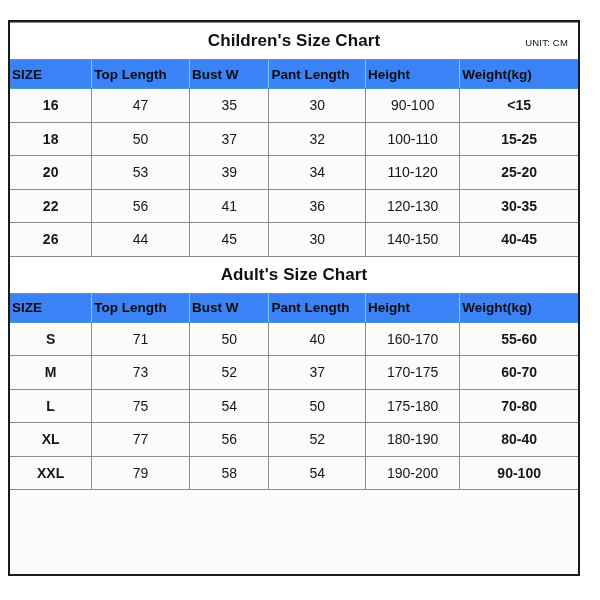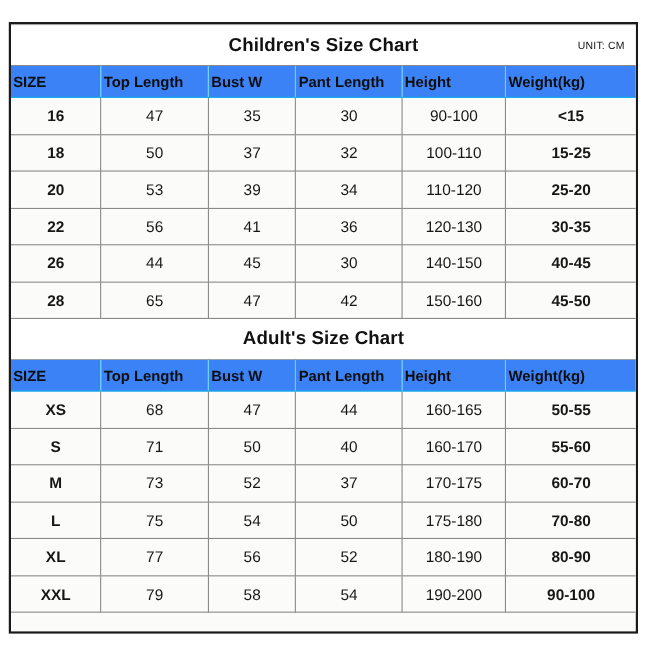--- a/index.html
+++ b/index.html
@@ -175,50 +175,34 @@
           <td>30-35</td>
         </tr>
         <tr class="data-row">
           <td class="size-cell">26</td>
           <td>44</td>
           <td>45</td>
           <td>30</td>
           <td>140-150</td>
           <td>40-45</td>
         </tr>
-        <tr class="data-row">
-          <td class="size-cell">28</td>
-          <td>65</td>
-          <td>47</td>
-          <td>42</td>
-          <td>150-160</td>
-          <td>45-50</td>
-        </tr>
         <tr class="title-row">
           <td colspan="6">
             <span class="title-wrap"><span class="section-title">Adult's Size Chart</span></span>
           </td>
         </tr>
         <tr class="head-row">
           <th>SIZE</th>
           <th>Top Length</th>
           <th>Bust W</th>
           <th>Pant Length</th>
           <th>Height</th>
           <th>Weight(kg)</th>
         </tr>
         <tr class="data-row">
-          <td class="size-cell">XS</td>
-          <td>68</td>
-          <td>47</td>
-          <td>44</td>
-          <td>160-165</td>
-          <td>50-55</td>
-        </tr>
-        <tr class="data-row">
           <td class="size-cell">S</td>
           <td>71</td>
           <td>50</td>
           <td>40</td>
           <td>160-170</td>
           <td>55-60</td>
         </tr>
         <tr class="data-row">
           <td class="size-cell">M</td>
           <td>73</td>
@@ -234,21 +218,21 @@
           <td>50</td>
           <td>175-180</td>
           <td>70-80</td>
         </tr>
         <tr class="data-row">
           <td class="size-cell">XL</td>
           <td>77</td>
           <td>56</td>
           <td>52</td>
           <td>180-190</td>
-          <td>80-90</td>
+          <td>80-40</td>
         </tr>
         <tr class="data-row">
           <td class="size-cell">XXL</td>
           <td>79</td>
           <td>58</td>
           <td>54</td>
           <td>190-200</td>
           <td>90-100</td>
         </tr>
       </tbody>

